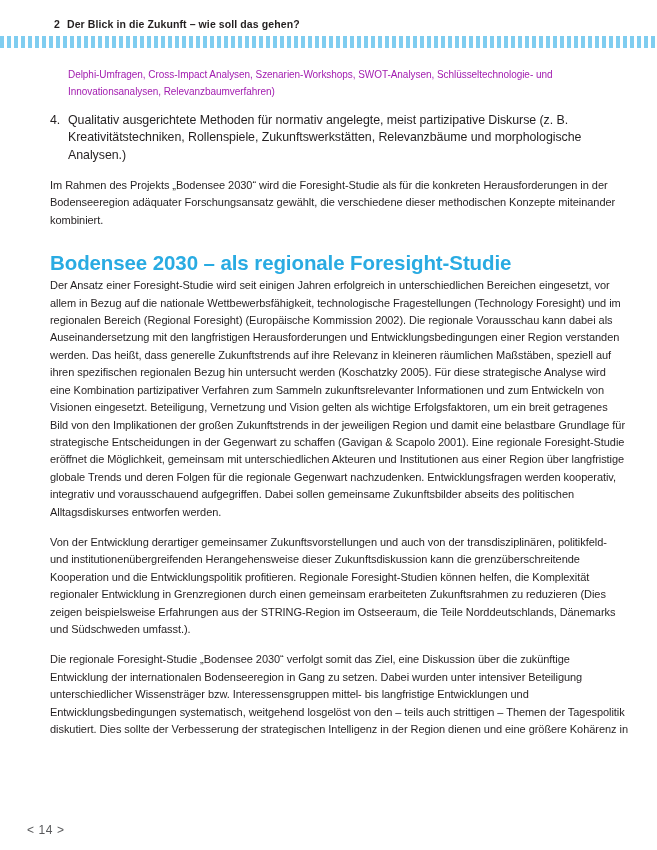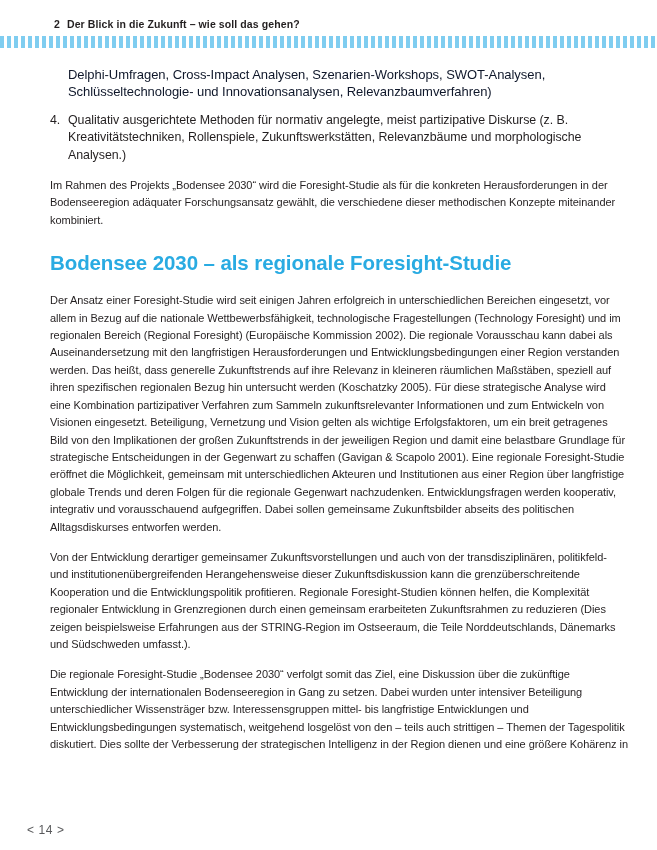--- a/index.html
+++ b/index.html
@@ -67,23 +67,23 @@
     line-height: 17.4px;
     text-align: left;
     color: #231f20;
     letter-spacing: -0.05px;
   }
 
   
   .list-cont {
     margin: 0 0 11px 0;
     padding-left: 18px;
-    font-size: 13px;
+    font-size: 10px;
     line-height: 17.4px;
-    color: #0f172a;
+    color: #a21caf;
     letter-spacing: -0.05px;
   }
 
   
   .list-item {
     position: relative;
     margin: 0 0 13px 0;
     padding-left: 18px;
     font-size: 12.4px;
     line-height: 17.4px;
@@ -94,21 +94,21 @@
     position: absolute;
     left: 0;
     top: 0;
     width: 16px;
     font-size: 12.4px;
     line-height: 17.4px;
   }
 
   
   h2.section-heading {
-    margin: 22px 0 17px 0;
+    margin: 22px 0 2px 0;
     font-size: 20.5px;
     line-height: 24px;
     font-weight: bold;
     color: #29abe2;
     letter-spacing: -0.1px;
   }
 
   
   .folio {
     position: absolute;

